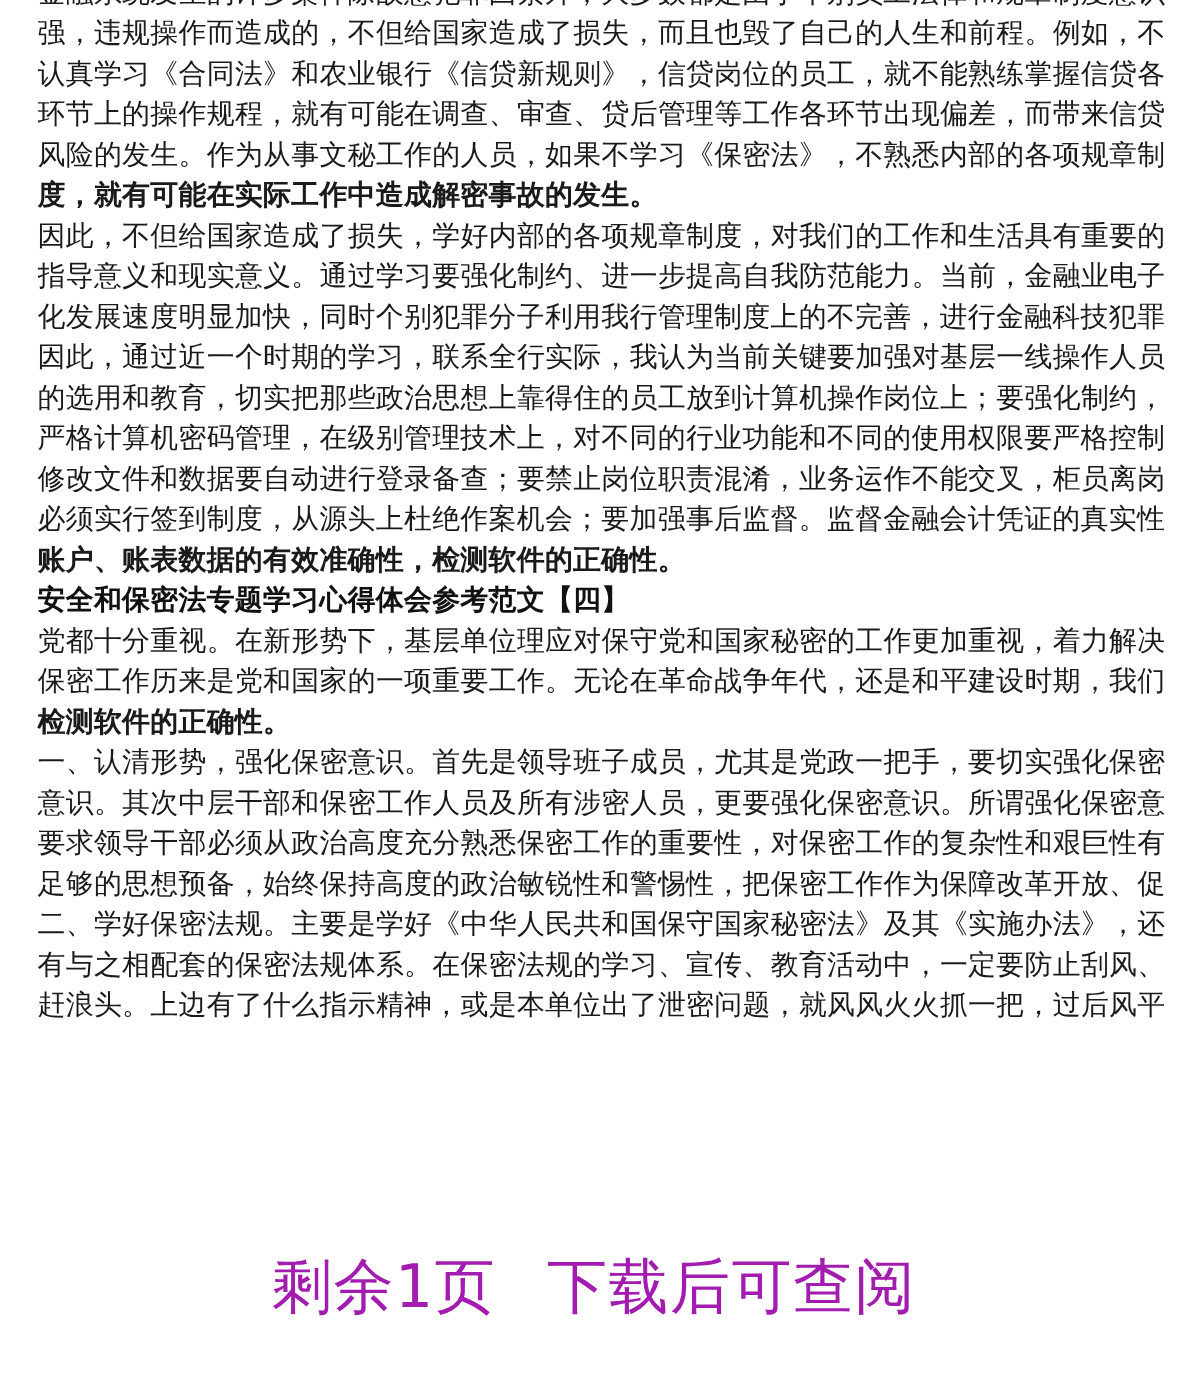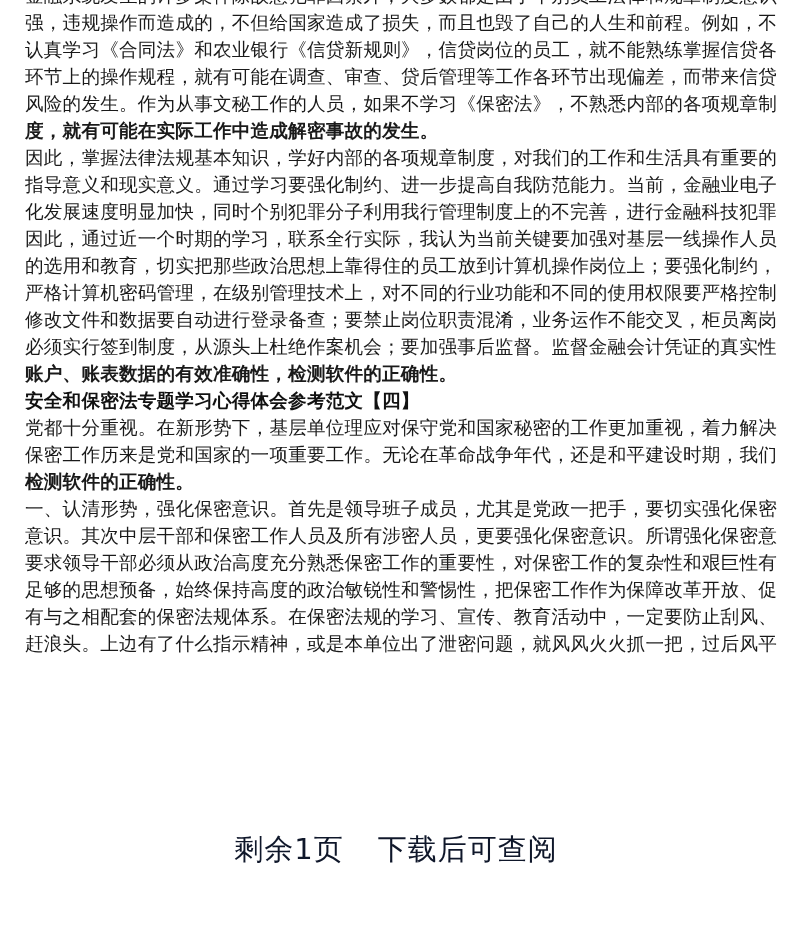--- a/index.html
+++ b/index.html
@@ -3,55 +3,56 @@
 <meta charset="utf-8">
 <style>
   html, body { margin: 0; padding: 0; background: #ffffff; }
   body { width: 800px; height: 930px; overflow: hidden; position: relative; font-family: "DejaVu Sans", "Liberation Sans", sans-serif; }
   .page { position: absolute; left: 0; top: 0; width: 800px; height: 930px; overflow: hidden; }
   .content { position: absolute; left: 25px; top: -18px; width: 752px; }
   .line { height: 27px; line-height: 27px; font-size: 18.6px; color: #1a1a1a; white-space: nowrap; overflow: hidden; text-align: justify; text-align-last: justify; letter-spacing: 0.2px; }
   .line.last { text-align-last: left; font-weight: bold; }
   .line.heading { font-weight: bold; color: #111; }
   .watermark { position: absolute; color: rgba(200,200,200,0.18); font-size: 38px; transform: rotate(-40deg); pointer-events: none; white-space: nowrap; }
-  .footer { position: absolute; left: 0; width: 792px; top: 830px; text-align: center; font-size: 29px; color: #0f172a; letter-spacing: 1px; }
+  .footer { position: absolute; left: 0; width: 792px; top: 830px; text-align: center; font-size: 40px; color: #a21caf; letter-spacing: 1px; }
   .footer span { display: inline-block; }
   .footer .gap { width: 34px; }
 </style>
 </head>
 <body>
 
 <div class="page">
   <div class="watermark" style="left:150px; top:260px;"></div>
   <div class="watermark" style="left:450px; top:480px;"></div>
 
   <div class="content">
     <div class="line">金融系统发生的许多案件除故意犯罪因素外，大多数都是由于个别员工法律和规章制度意识不</div>
     <div class="line">强，违规操作而造成的，不但给国家造成了损失，而且也毁了自己的人生和前程。例如，不</div>
     <div class="line">认真学习《合同法》和农业银行《信贷新规则》，信贷岗位的员工，就不能熟练掌握信贷各</div>
     <div class="line">环节上的操作规程，就有可能在调查、审查、贷后管理等工作各环节出现偏差，而带来信贷</div>
     <div class="line">风险的发生。作为从事文秘工作的人员，如果不学习《保密法》，不熟悉内部的各项规章制</div>
     <div class="line last">度，就有可能在实际工作中造成解密事故的发生。</div>
-    <div class="line">因此，掌握法律法规基本知识，学好内部的各项规章制度，对我们的工作和生活具有重要的</div>
+    <div class="line">因此，不但给国家造成了损失，学好内部的各项规章制度，对我们的工作和生活具有重要的</div>
     <div class="line">指导意义和现实意义。通过学习要强化制约、进一步提高自我防范能力。当前，金融业电子</div>
     <div class="line">化发展速度明显加快，同时个别犯罪分子利用我行管理制度上的不完善，进行金融科技犯罪。</div>
     <div class="line">因此，通过近一个时期的学习，联系全行实际，我认为当前关键要加强对基层一线操作人员</div>
     <div class="line">的选用和教育，切实把那些政治思想上靠得住的员工放到计算机操作岗位上；要强化制约，</div>
     <div class="line">严格计算机密码管理，在级别管理技术上，对不同的行业功能和不同的使用权限要严格控制，</div>
     <div class="line">修改文件和数据要自动进行登录备查；要禁止岗位职责混淆，业务运作不能交叉，柜员离岗</div>
     <div class="line">必须实行签到制度，从源头上杜绝作案机会；要加强事后监督。监督金融会计凭证的真实性，</div>
     <div class="line last">账户、账表数据的有效准确性，检测软件的正确性。</div>
     <div class="line heading last">安全和保密法专题学习心得体会参考范文【四】</div>
     <div class="line">党都十分重视。在新形势下，基层单位理应对保守党和国家秘密的工作更加重视，着力解决</div>
     <div class="line">保密工作历来是党和国家的一项重要工作。无论在革命战争年代，还是和平建设时期，我们</div>
     <div class="line last">检测软件的正确性。</div>
     <div class="line">一、认清形势，强化保密意识。首先是领导班子成员，尤其是党政一把手，要切实强化保密</div>
     <div class="line">意识。其次中层干部和保密工作人员及所有涉密人员，更要强化保密意识。所谓强化保密意</div>
     <div class="line">要求领导干部必须从政治高度充分熟悉保密工作的重要性，对保密工作的复杂性和艰巨性有</div>
     <div class="line">足够的思想预备，始终保持高度的政治敏锐性和警惕性，把保密工作作为保障改革开放、促</div>
+    <div class="line">二、学好保密法规。主要是学好《中华人民共和国保守国家秘密法》及其《实施办法》，还</div>
     <div class="line">有与之相配套的保密法规体系。在保密法规的学习、宣传、教育活动中，一定要防止刮风、</div>
     <div class="line">赶浪头。上边有了什么指示精神，或是本单位出了泄密问题，就风风火火抓一把，过后风平</div>
   </div>
 
   <div class="footer">
     <span>剩余1页</span><span class="gap"></span><span>下载后可查阅</span>
   </div>
 </div>
 
 </body></html>

